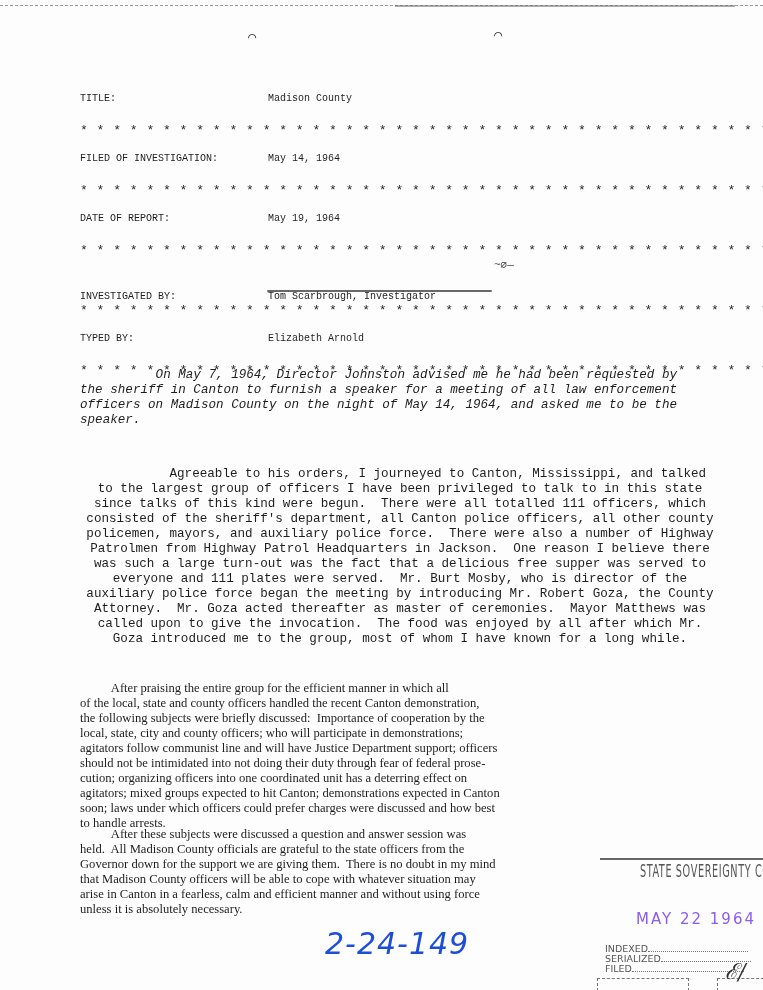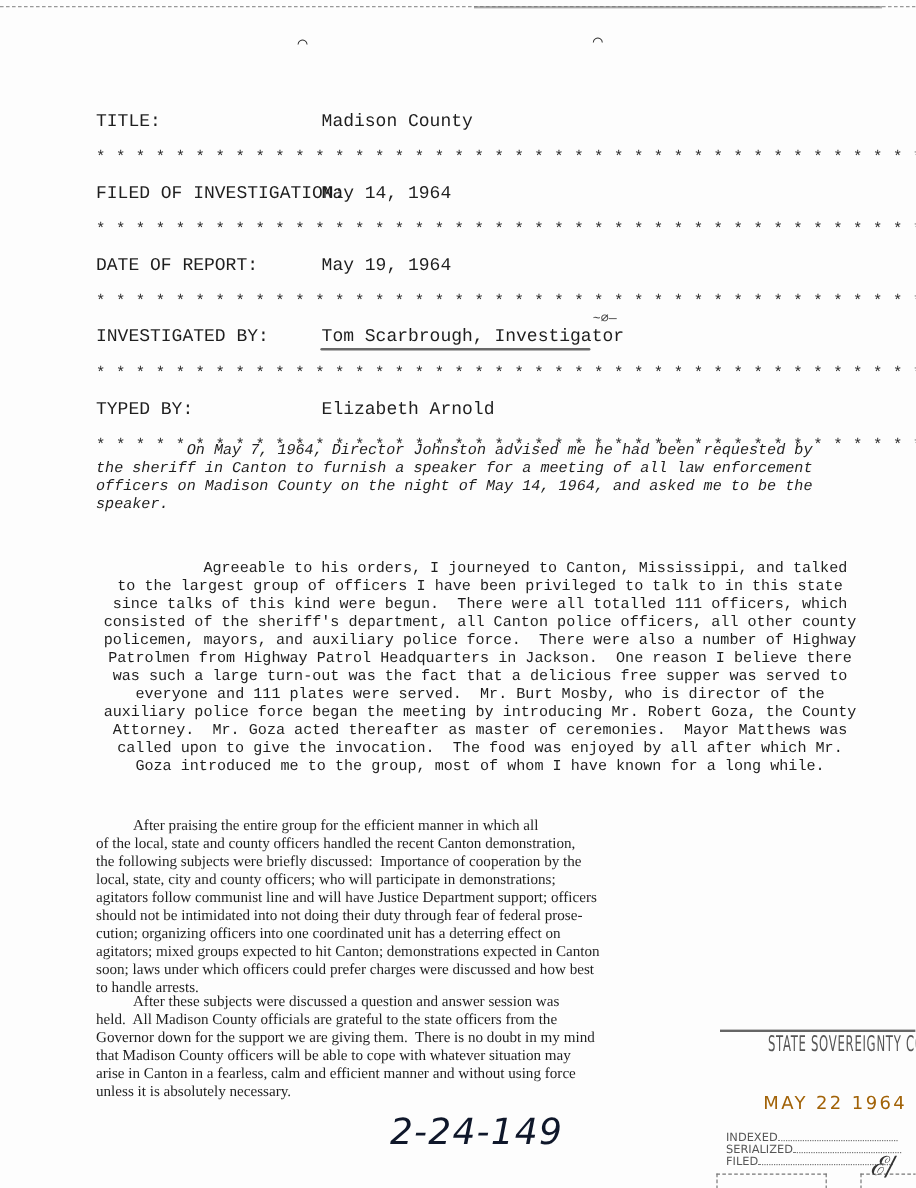--- a/index.html
+++ b/index.html
@@ -3,27 +3,27 @@
 <meta charset="utf-8">
 <style>
   html, body { margin: 0; padding: 0; }
   body {
     width: 763px; height: 990px; background: #fdfdfd; position: relative; overflow: hidden;
     font-family: "Liberation Mono", "DejaVu Sans Mono", monospace; color: #1e1e1e;
   }
   .topedge { position: absolute; left: 0; top: 5px; width: 763px; height: 1px; border-top: 1px dashed #999; }
   .topedge2 { position: absolute; left: 395px; top: 5px; width: 340px; height: 2px; background: #777; opacity: .6; }
   .mark { position: absolute; font-size: 14px; color: #333; }
-  .field { position: absolute; left: 80px; font-size: 15px; white-space: pre; }
+  .field { position: absolute; left: 80px; font-size: 10px; white-space: pre; }
   .field .lbl { display: inline-block; width: 188px; }
   .stars { position: absolute; left: 80px; font-size: 13px; letter-spacing: 0.5px; white-space: pre; color: #2a2a2a; }
   .underline { position: absolute; left: 267px; top: 290px; width: 225px; height: 2px; background: #444; border-radius: 1px; opacity: .8; }
   .para { position: absolute; left: 80px; width: 640px; font-size: 12.6px; line-height: 15px; white-space: pre; }
-  .hand { position: absolute; left: 325px; top: 926px; font-family: "DejaVu Sans", sans-serif; font-size: 30px; font-style: italic; font-weight: 300; color: #0f172a; letter-spacing: 1px; }
-  .stamp-date { position: absolute; left: 636px; top: 910px; font-family: "DejaVu Sans", sans-serif; font-size: 15px; color: #a16207; letter-spacing: 2px; }
+  .hand { position: absolute; left: 325px; top: 926px; font-family: "DejaVu Sans", sans-serif; font-size: 30px; font-style: italic; font-weight: 300; color: #1d4ed8; letter-spacing: 1px; }
+  .stamp-date { position: absolute; left: 636px; top: 910px; font-family: "DejaVu Sans", sans-serif; font-size: 15px; color: #8b5cf6; letter-spacing: 2px; }
   .stamp-comm { position: absolute; left: 640px; top: 860px; font-family: "DejaVu Sans Condensed", "DejaVu Sans", sans-serif; font-size: 18px; color: #555; transform: scaleX(0.6); transform-origin: left; letter-spacing: 1px; white-space: nowrap; }
   .stamp-line { position: absolute; left: 600px; top: 858px; width: 163px; height: 2px; background: #666; }
   .filebox { position: absolute; left: 605px; top: 944px; font-family: "DejaVu Sans", sans-serif; font-size: 9.5px; color: #555; line-height: 10px; }
   .filebox .row { white-space: nowrap; }
   .filebox .dots { display: inline-block; border-bottom: 1px dotted #777; width: 100px; }
   .box1 { position: absolute; left: 597px; top: 978px; width: 90px; height: 12px; border: 1px dashed #777; border-bottom: none; }
   .box2 { position: absolute; left: 717px; top: 978px; width: 46px; height: 12px; border: 1px dashed #777; border-bottom: none; border-right: none; }
   .initial { position: absolute; left: 725px; top: 955px; font-family: "DejaVu Serif", serif; font-size: 22px; font-style: italic; color: #333; }
   .squiggle { position: absolute; left: 494px; top: 258px; font-size: 11px; color: #444; }
 </style>
@@ -38,21 +38,21 @@
 <div class="field" style="top:93px;"><span class="lbl">TITLE:</span><span>Madison County</span></div>
 <div class="stars" style="top:123px;">* * * * * * * * * * * * * * * * * * * * * * * * * * * * * * * * * * * * * * * * * * * * *</div>
 
 <div class="field" style="top:153px;"><span class="lbl">FILED OF INVESTIGATION:</span><span>May 14, 1964</span></div>
 <div class="stars" style="top:183px;">* * * * * * * * * * * * * * * * * * * * * * * * * * * * * * * * * * * * * * * * * * * * *</div>
 
 <div class="field" style="top:213px;"><span class="lbl">DATE OF REPORT:</span><span>May 19, 1964</span></div>
 <div class="stars" style="top:243px;">* * * * * * * * * * * * * * * * * * * * * * * * * * * * * * * * * * * * * * * * * * * * *</div>
 
 <div class="squiggle">~⌀—</div>
-<div class="field" style="top:272px;"><span class="lbl">INVESTIGATED BY:</span><span>Tom Scarbrough, Investigator</span></div>
+<div class="field" style="top:291px;"><span class="lbl">INVESTIGATED BY:</span><span>Tom Scarbrough, Investigator</span></div>
 <div class="underline"></div>
 <div class="stars" style="top:303px;">* * * * * * * * * * * * * * * * * * * * * * * * * * * * * * * * * * * * * * * * * * * * *</div>
 
 <div class="field" style="top:333px;"><span class="lbl">TYPED BY:</span><span>Elizabeth Arnold</span></div>
 <div class="stars" style="top:363px;">* * * * * * * * * * * * * * * * * * * * * * * * * * * * * * * * * * * * * * * * * * * * *</div>
 
 <div class="para" style="top:368px;font-style:italic;">          On May 7, 1964, Director Johnston advised me he had been requested by
 the sheriff in Canton to furnish a speaker for a meeting of all law enforcement
 officers on Madison County on the night of May 14, 1964, and asked me to be the
 speaker.</div>

